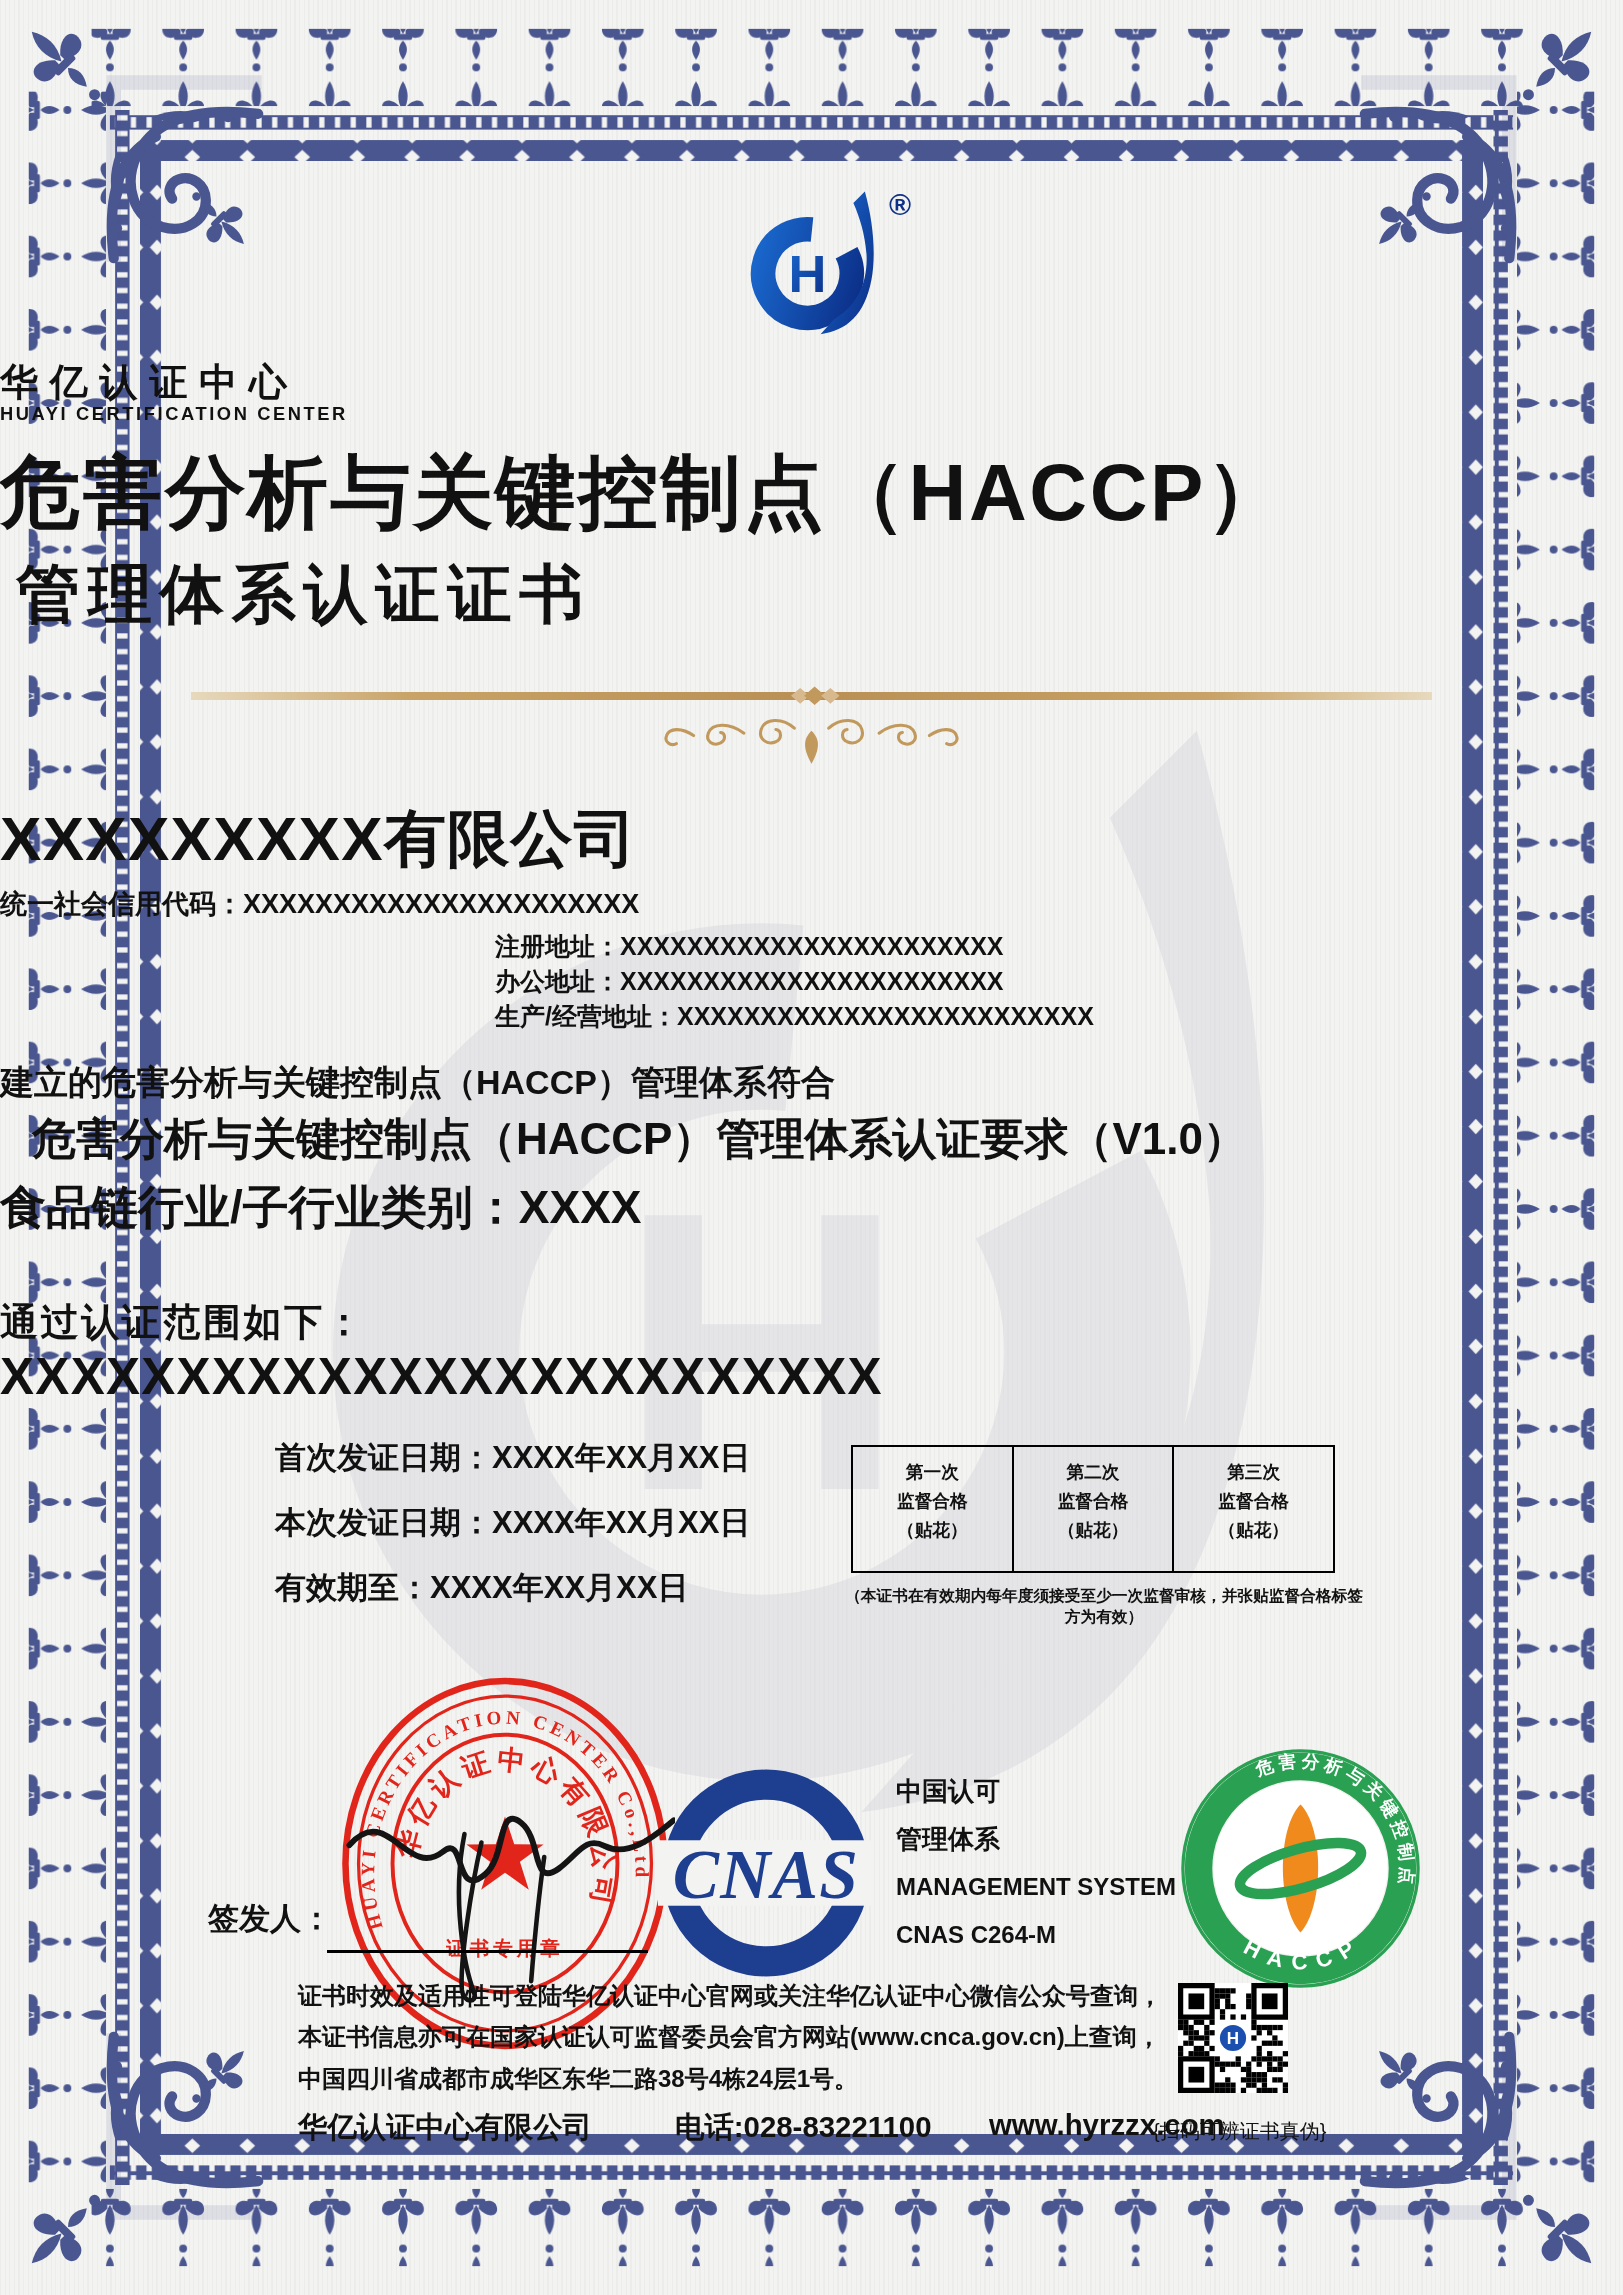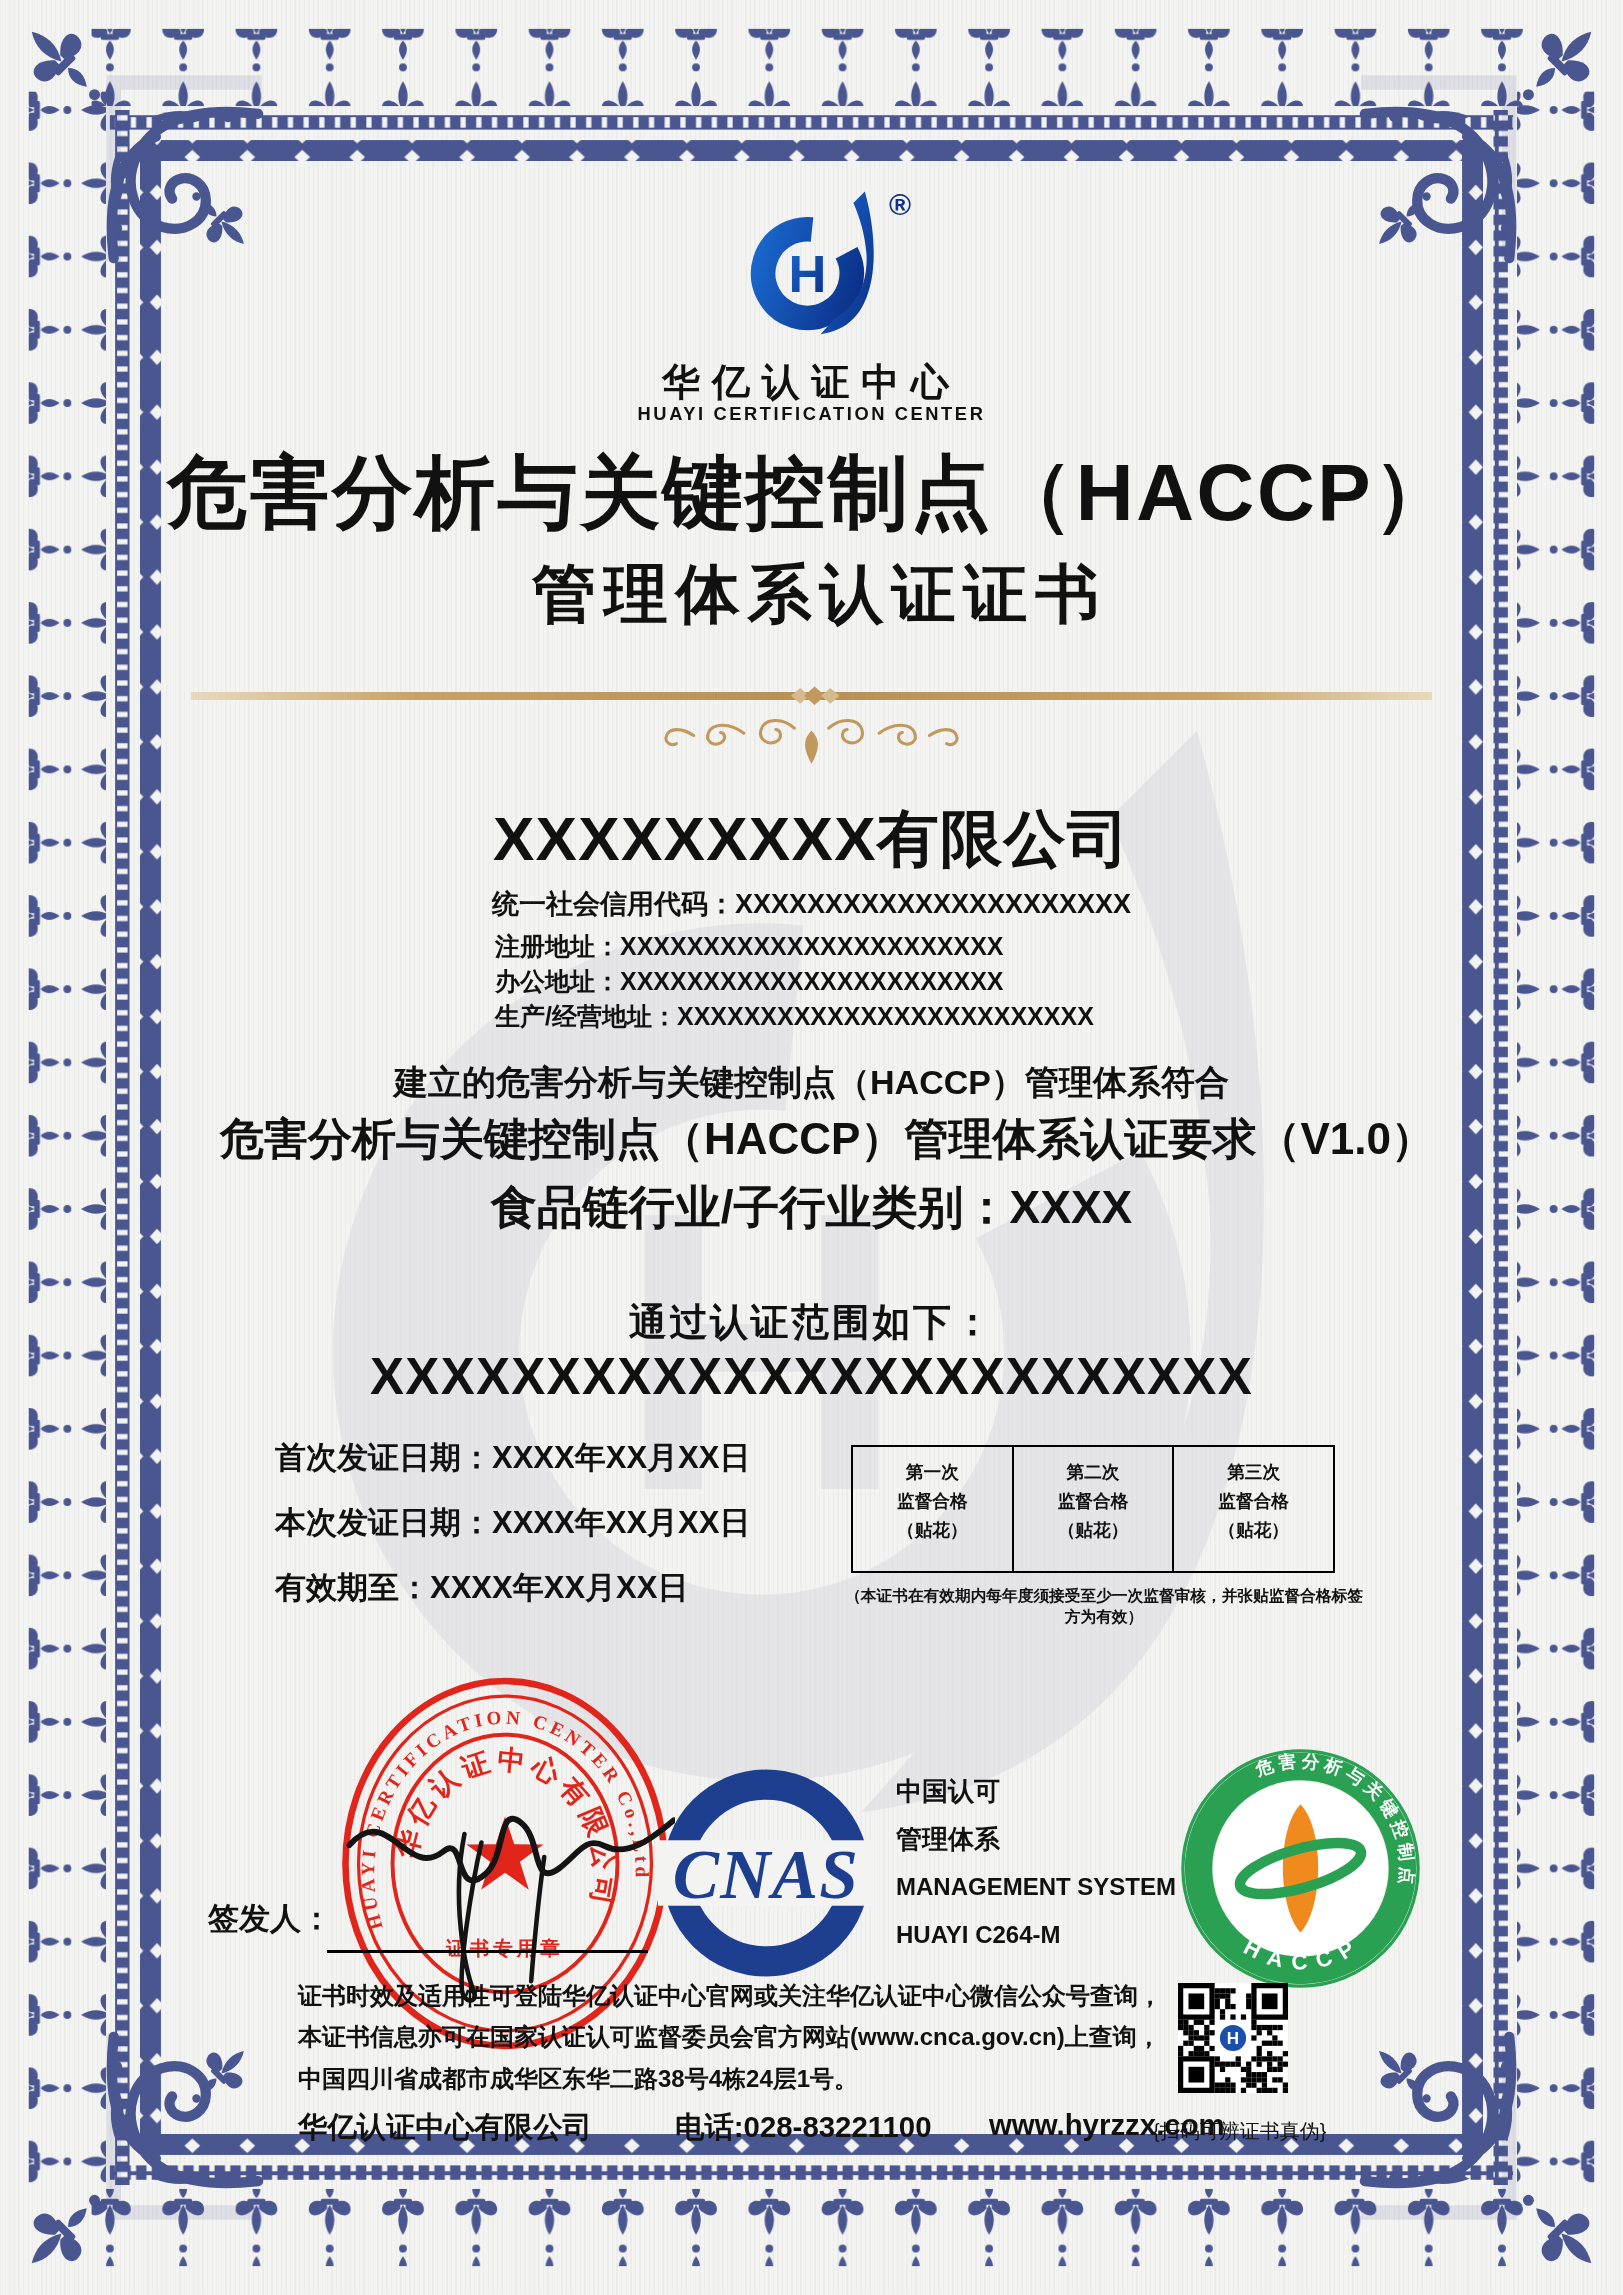--- a/index.html
+++ b/index.html
@@ -13,21 +13,21 @@
   }
   
   .page::before{
     content:"";position:absolute;inset:0;
     background:repeating-linear-gradient(90deg,
       rgba(120,120,130,0.055) 0 1.3px, rgba(255,255,255,0) 1.3px 4.6px);
     z-index:0;pointer-events:none;
   }
   svg{display:block}
   .abs{position:absolute;}
-  .ctr{left:0;right:0;text-align:center;}
+  .ctr{left:0;right:0;text-align:left;}
   .border-svg{left:0;top:0;z-index:2;}
   .watermark{z-index:1;opacity:.5;}
   .z{z-index:3;}
 
   .org-cn{top:357px;font-size:38px;font-weight:900;letter-spacing:11.8px;}
   .org-en{top:403px;font-size:18.3px;font-weight:800;letter-spacing:2.6px;}
   .reg-mark{left:889px;top:188px;font-size:30px;font-weight:700;color:#0d2f86;}
   .title1{top:440px;font-size:80px;font-weight:900;letter-spacing:2.6px;}
   .title2{top:551px;font-size:64px;font-weight:900;letter-spacing:7.9px;margin-left:16px;}
 
@@ -265,21 +265,21 @@
 
   <svg class="abs z cnas" width="216" height="216" viewBox="-165 -165 330 330">
     <circle r="135" fill="none" stroke="#1e3e8f" stroke-width="46"></circle>
     <rect x="-170" y="-50" width="340" height="100" fill="#f3f3f1"></rect>
     <text x="0" y="38" text-anchor="middle" font-size="106" font-weight="bold" font-style="italic" fill="#1e3e8f" letter-spacing="2" font-family="Liberation Serif, DejaVu Serif, serif">CNAS</text>
   </svg>
   <div class="abs z cnas-text">
     <div>中国认可</div>
     <div>管理体系</div>
     <div class="en">MANAGEMENT SYSTEM</div>
-    <div class="en">HUAYI C264-M</div>
+    <div class="en">CNAS C264-M</div>
   </div>
 
   <svg class="abs z haccp" width="247" height="247" viewBox="-189 -189 378 378">
     <defs>
       <path id="haccp-top" d="M-150,34 A154,154 0 1 1 150,34" fill="none"></path>
       <path id="haccp-bot" d="M-110,108 A154,154 0 0 0 110,108" fill="none"></path>
     </defs>
     <circle r="180" fill="none" stroke="#2aa052" stroke-width="5"></circle>
     <circle r="156" fill="none" stroke="#2aa052" stroke-width="42"></circle>
     <circle r="133" fill="#ffffff"></circle>

